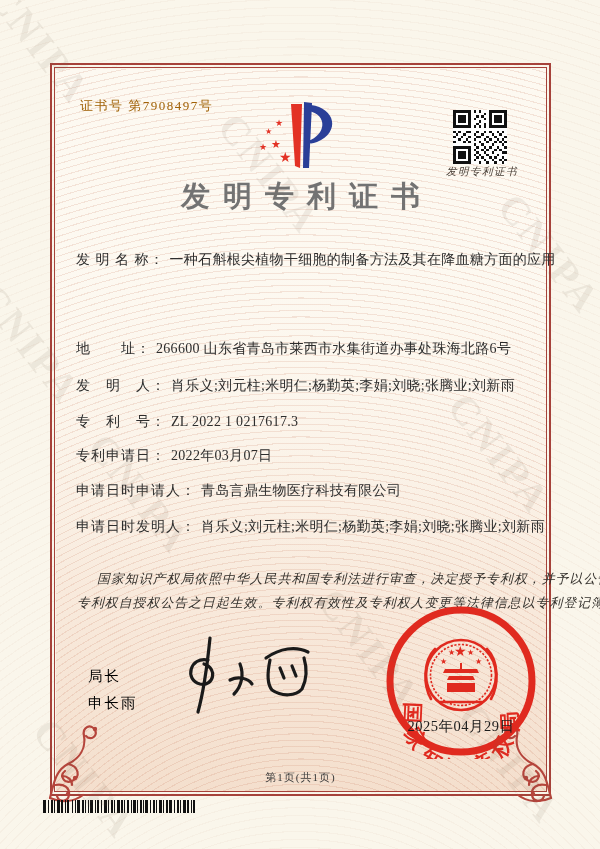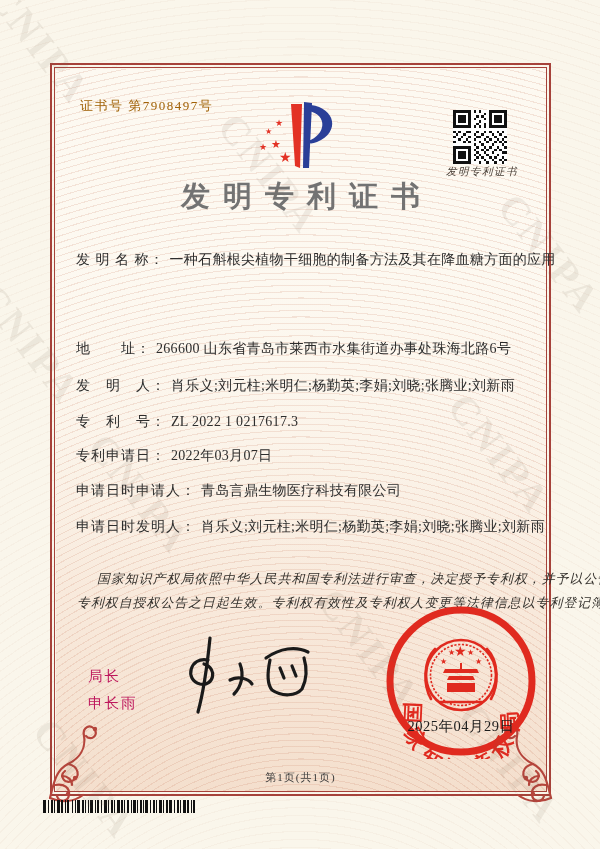--- a/index.html
+++ b/index.html
@@ -50,21 +50,21 @@
   }
   .row{position:absolute;left:24px;right:14px;z-index:3;white-space:nowrap;font-size:14px;color:#2d2d2d;}
   .row .lbl{letter-spacing:1px;}
   .row .val{margin-left:5px;letter-spacing:0.3px;}
   .row .pair2{position:absolute;left:253px;top:0;}
   .row.small{font-size:14px;}
   .legal{position:absolute;left:25px;width:454px;z-index:3;font-size:12.8px;font-style:italic;
          color:#33302c;letter-spacing:1.1px;white-space:nowrap;}
   .legal.l1{top:506px;text-indent:20px;}
   .legal.l2{top:530px;}
-  .official{position:absolute;left:36px;z-index:3;font-size:14.5px;color:#be185d;letter-spacing:2px;}
+  .official{position:absolute;left:36px;z-index:3;font-size:14.5px;color:#000000;letter-spacing:2px;}
   .official.t1{top:602px;}
   .official.t2{top:629px;}
   .signature{position:absolute;left:122px;top:565px;z-index:3;}
   .seal{position:absolute;left:331px;top:538px;z-index:5;}
   .footer{position:absolute;left:0;right:0;top:705px;text-align:center;font-size:11px;color:#3c3c3c;letter-spacing:1px;z-index:3;}
   .barcode{position:absolute;left:43px;top:800px;z-index:3;}
 </style>
 </head>
 <body>
 

